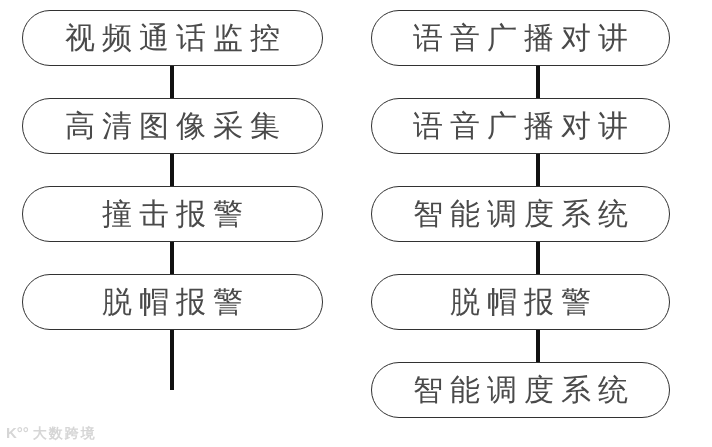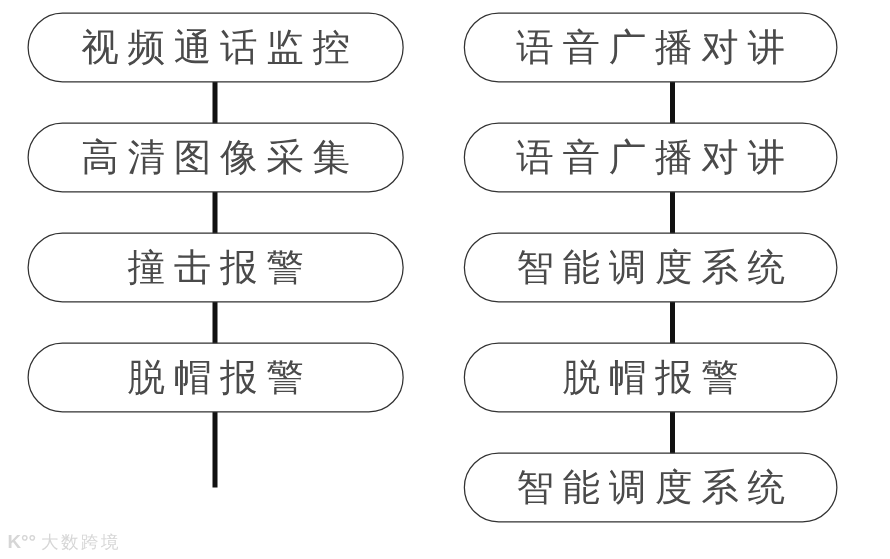--- a/index.html
+++ b/index.html
@@ -64,21 +64,21 @@
     gap: 4px;
     user-select: none;
   }
   .watermark .wm-logo {
     font-size: 15px;
     font-weight: bold;
     letter-spacing: 0;
   }
   .watermark .wm-text {
     font-size: 14px;
-    font-weight: normal;
+    font-weight: bold;
     letter-spacing: 2px;
   }
 </style>
 </head>
 <body>
 
 <div class="canvas">
 
   <div class="spine spine-left"></div>
   <div class="spine spine-right"></div>

